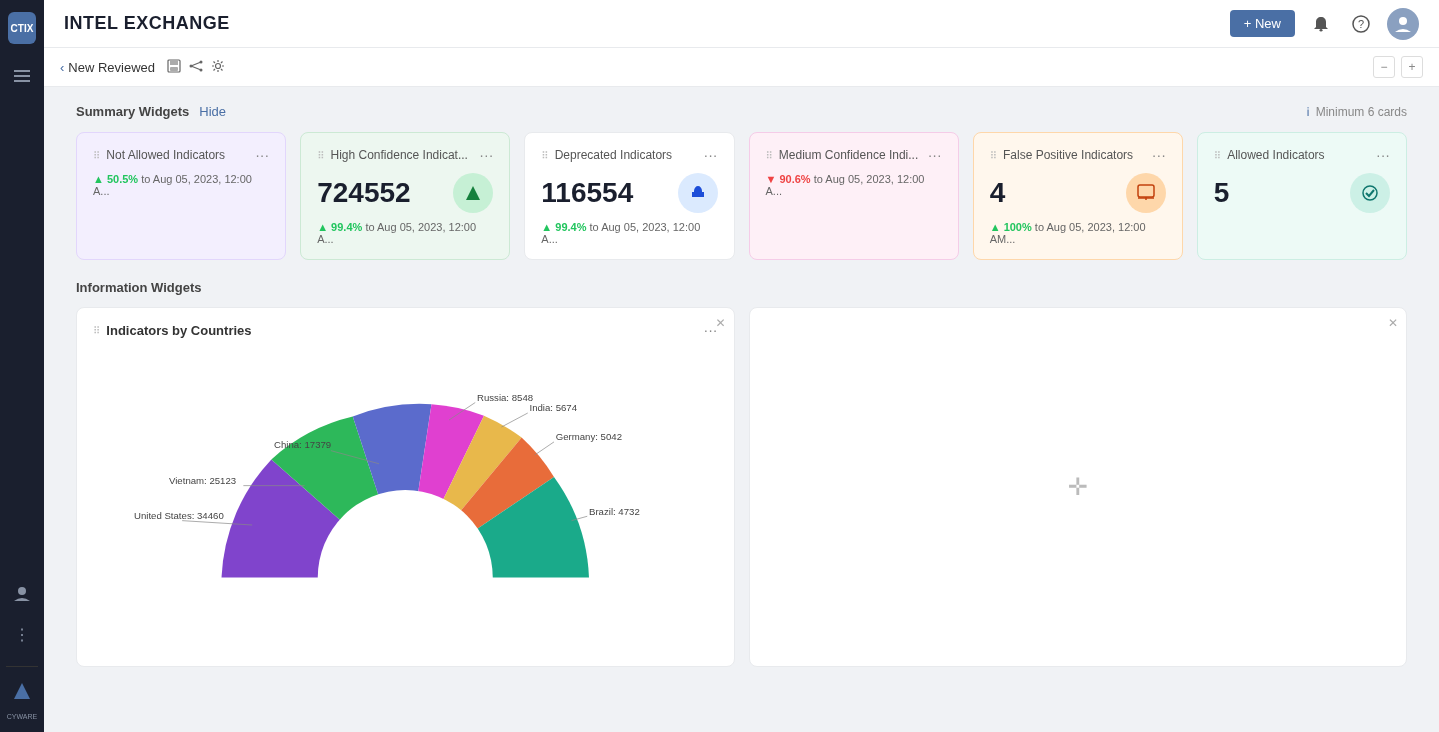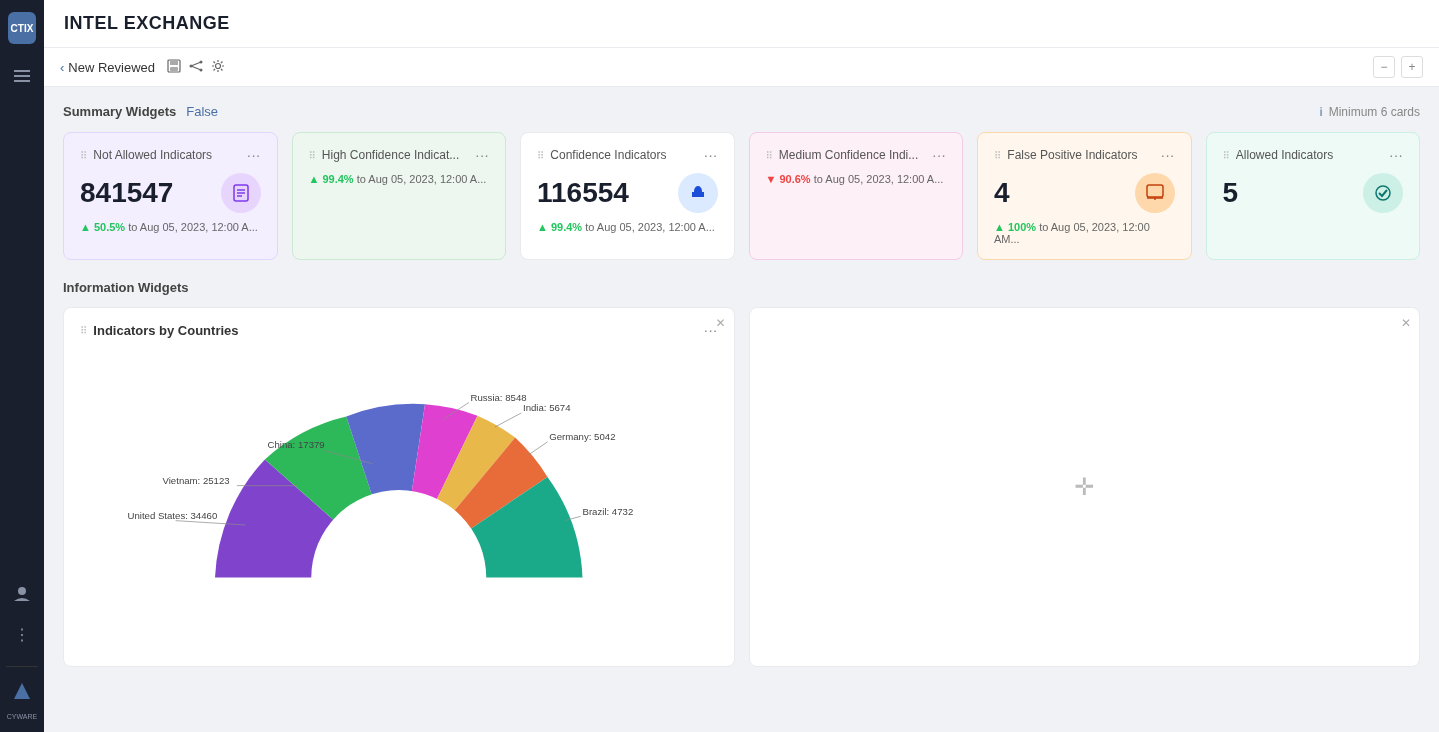--- a/index.html
+++ b/index.html
@@ -129,21 +129,21 @@
     }
     .minimize-btn, .maximize-btn {
       width: 22px; height: 22px;
       display: flex; align-items: center; justify-content: center;
       color: #888; cursor: pointer; font-size: 12px;
       border: 1px solid #ddd; border-radius: 3px;
     }
 
     
     .content-area {
-      padding: 16px 19px;
+      padding: 16px 32px;
       flex: 1;
     }
 
     
     .section-header {
       display: flex; align-items: center; justify-content: space-between;
       margin-bottom: 12px;
     }
     .section-title {
       font-size: 13px; font-weight: 600; color: #444;
@@ -287,20 +287,41 @@
       </div>
       <div style="color: #8892a4; font-size: 7px;">CYWARE</div>
     </div>
   </div>
 </div>
 
 <div class="main">
 
   <div class="topbar">
     <div class="topbar-title">INTEL EXCHANGE</div>
+    <div class="topbar-actions">
+      <button class="new-btn">+ New</button>
+      <div class="topbar-icon-btn">
+        <svg width="18" height="18" viewBox="0 0 18 18">
+            <path d="M9 2 C6 2 4 4 4 7 L4 12 L2 14 L16 14 L14 12 L14 7 C14 4 12 2 9 2Z" fill="#555"></path>
+            <rect x="7.5" y="14" width="3" height="2.5" rx="1.5" fill="#555"></rect>
+          </svg>
+      </div>
+      <div class="topbar-icon-btn">
+        <svg width="18" height="18" viewBox="0 0 18 18">
+            <circle cx="9" cy="9" r="8" stroke="#555" stroke-width="1.5" fill="none"></circle>
+            <text x="6" y="13" font-size="11" fill="#555">?</text>
+          </svg>
+      </div>
+      <div class="avatar-btn">
+        <svg width="18" height="18" viewBox="0 0 18 18">
+            <circle cx="9" cy="6" r="4" fill="white"></circle>
+            <path d="M1 17 Q9 11 17 17" fill="white"></path>
+          </svg>
+      </div>
+    </div>
   </div>
 
   <div class="sub-toolbar">
     <div class="back-link">
       <span>‹</span>
       <span style="color: #333; font-weight: 500;">New Reviewed</span>
     </div>
     <div class="sub-toolbar-icons">
       <div class="sub-toolbar-icon">
         <svg width="14" height="14" viewBox="0 0 14 14">
@@ -330,71 +351,68 @@
       <div class="maximize-btn">+</div>
     </div>
   </div>
 
   <div class="dashboard">
     <div class="content-area">
 
       <div class="section-header">
         <div style="display: flex; align-items: center; gap: 10px;">
           <span class="section-title">Summary Widgets</span>
-          <span class="section-action">False</span>
+          <span class="section-action">Hide</span>
         </div>
         <div class="section-info">
           <span class="info-icon">ℹ</span>
           <span>Minimum 6 cards</span>
         </div>
       </div>
 
       <div class="widgets-row" id="widgets-container">
           <div class="widget-card purple-bg">
     <div class="widget-header">
       <div class="widget-title-row">
         <span class="drag-handle">⠿</span>
         <span class="widget-title">Not Allowed Indicators</span>
       </div>
       <span class="widget-menu">···</span>
     </div>
-    <div class="widget-body">
-      <span class="widget-value">841547</span>
-      <div class="widget-icon purple">
-        <svg width="18" height="18" viewBox="0 0 18 18">
-                  <rect x="2" y="1" width="14" height="16" rx="2" stroke="#7c3aed" stroke-width="1.5" fill="none"></rect>
-                  <line x1="5" y1="6" x2="13" y2="6" stroke="#7c3aed" stroke-width="1.5"></line>
-                  <line x1="5" y1="9" x2="13" y2="9" stroke="#7c3aed" stroke-width="1.5"></line>
-                  <line x1="5" y1="12" x2="10" y2="12" stroke="#7c3aed" stroke-width="1.5"></line>
-                </svg>
-      </div>
-    </div>
     <div class="widget-footer">
       <span class="trend-up">▲ 50.5%</span>
       <span class="trend-text"> to  Aug 05, 2023, 12:00 A...</span>
     </div>
   </div>
           <div class="widget-card green-bg">
     <div class="widget-header">
       <div class="widget-title-row">
         <span class="drag-handle">⠿</span>
         <span class="widget-title">High Confidence Indicat...</span>
       </div>
       <span class="widget-menu">···</span>
     </div>
+    <div class="widget-body">
+      <span class="widget-value">724552</span>
+      <div class="widget-icon green">
+        <svg width="18" height="18" viewBox="0 0 18 18">
+                  <polygon points="9,2 16,16 2,16" fill="#15803d"></polygon>
+                </svg>
+      </div>
+    </div>
     <div class="widget-footer">
       <span class="trend-up">▲ 99.4%</span>
       <span class="trend-text"> to  Aug 05, 2023, 12:00 A...</span>
     </div>
   </div>
           <div class="widget-card ">
     <div class="widget-header">
       <div class="widget-title-row">
         <span class="drag-handle">⠿</span>
-        <span class="widget-title">Confidence Indicators</span>
+        <span class="widget-title">Deprecated Indicators</span>
       </div>
       <span class="widget-menu">···</span>
     </div>
     <div class="widget-body">
       <span class="widget-value">116554</span>
       <div class="widget-icon blue">
         <svg width="18" height="18" viewBox="0 0 18 18">
                   <path d="M9 2 C7 2 5 4 5 7 L5 8 L3 8 L3 13 L15 13 L15 8 L13 8 L13 7 C13 4 11 2 9 2Z" fill="#1d4ed8"></path>
                 </svg>
       </div>

